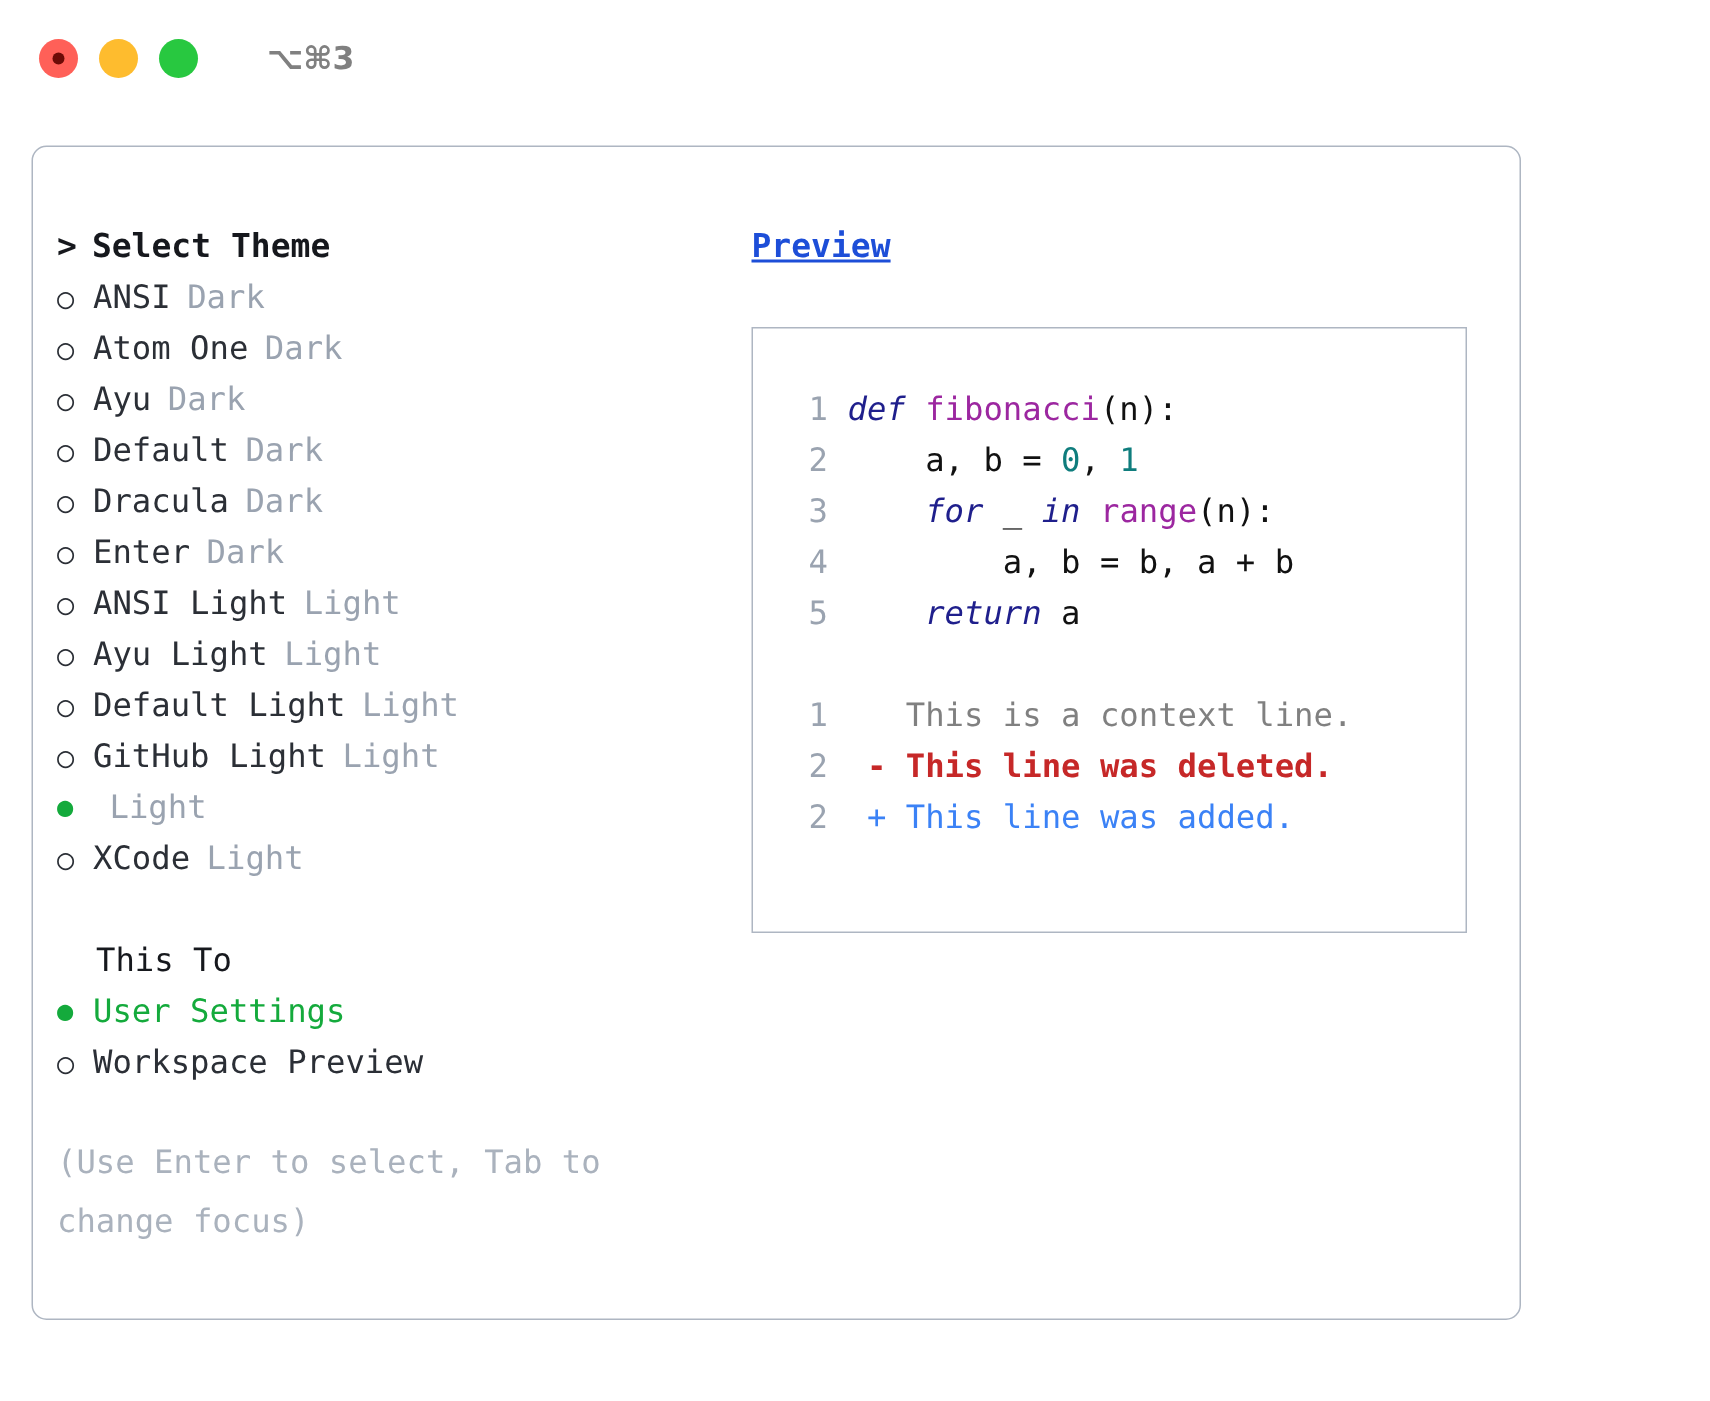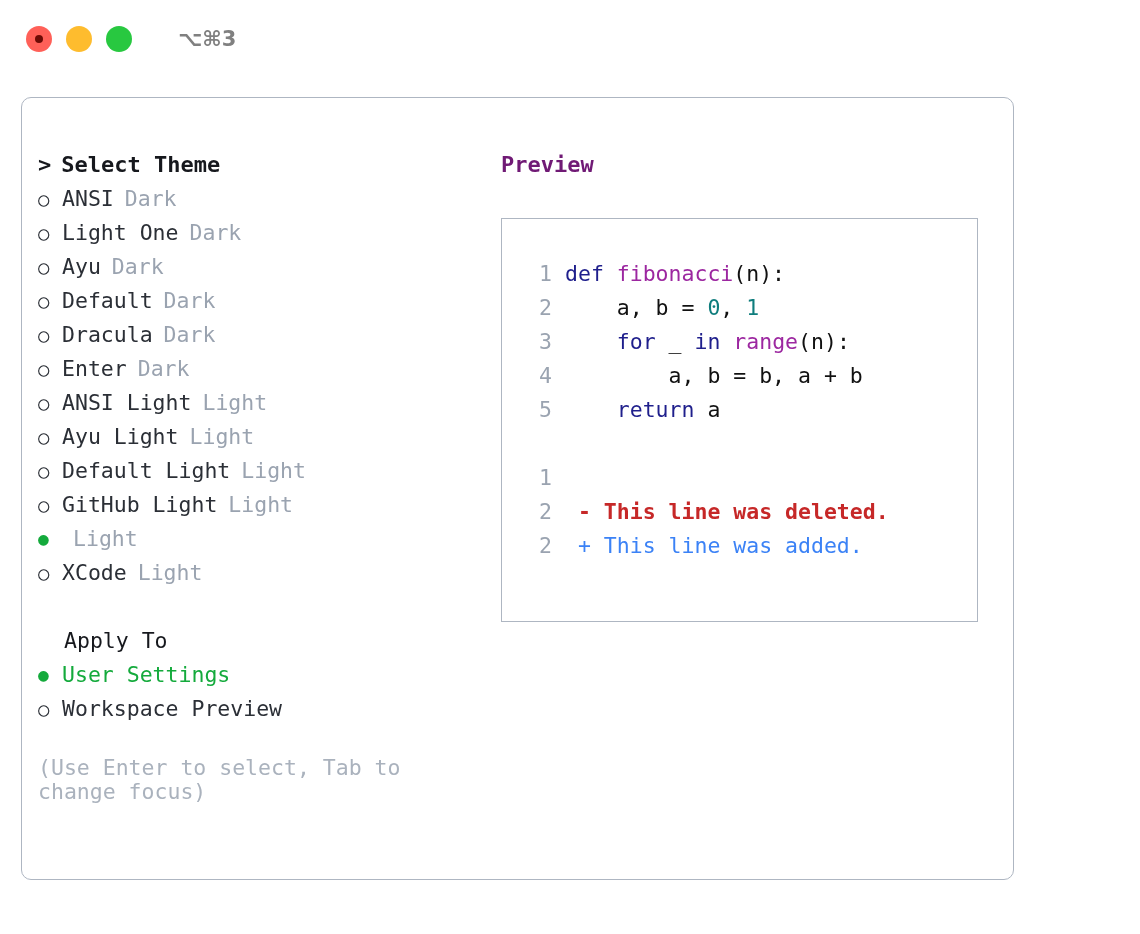--- a/index.html
+++ b/index.html
@@ -118,37 +118,38 @@
 
   .section-label {
     color: #16181d;
     margin-left: 26px;
   }
 
   .hint {
     margin-top: 30px;
     color: #aab2bd;
     font-size: 21.5px;
-    line-height: 24px;
+    line-height: 39px;
     width: 420px;
     white-space: pre-wrap;
   }
 
   
   .right-col {
     position: absolute;
     left: 479px;
     top: 50px;
     width: 500px;
   }
   .preview-title {
     font-size: 22px;
     font-weight: 700;
-    color: #701a75;
+    color: #1d4ed8;
     line-height: 34px;
+    text-decoration: underline;
   }
   .preview-box {
     margin-top: 36px;
     width: 477px;
     height: 404px;
     border: 1.6px solid #aeb6c2;
     background: #ffffff;
     padding: 38px 0 0 16px;
   }
 
@@ -162,21 +163,21 @@
   }
   .ln {
     width: 34px;
     flex: 0 0 34px;
     text-align: right;
     color: #9aa3b0;
     margin-right: 13px;
   }
   .code-gap { height: 34px; }
 
-  .tok-kw   { color: #1f1f8c; }
+  .tok-kw   { color: #1f1f8c; font-style: italic; }
   .tok-fn   { color: #9c27a0; }
   .tok-num  { color: #0f7d7d; }
   .tok-pl   { color: #111111; }
   .tok-ctx  { color: #808080; }
   .tok-del  { color: #c62828; font-weight: bold; }
   .tok-add  { color: #3b82f6; }
 </style>
 </head>
 <body>
 
@@ -202,21 +203,21 @@
         </div>
 
         <div id="theme-items">
             <div class="row">
               <span class="bullet">○</span>
               <span class="label">ANSI</span>
               <span class="variant">Dark</span>
             </div>
             <div class="row">
               <span class="bullet">○</span>
-              <span class="label">Light One</span>
+              <span class="label">Atom One</span>
               <span class="variant">Dark</span>
             </div>
             <div class="row">
               <span class="bullet">○</span>
               <span class="label">Ayu</span>
               <span class="variant">Dark</span>
             </div>
             <div class="row">
               <span class="bullet">○</span>
               <span class="label">Default</span>
@@ -259,21 +260,21 @@
             <div class="row">
               <span class="bullet">○</span>
               <span class="label">XCode</span>
               <span class="variant">Light</span>
             </div>
           </div>
 
         <div class="spacer-row"></div>
 
         <div class="row">
-          <span class="section-label">Apply To</span>
+          <span class="section-label">This To</span>
         </div>
 
         <div id="apply-items">
             <div class="row">
               <span class="bullet on">●</span>
               <span class="label sel">User Settings</span>
             </div>
             <div class="row">
               <span class="bullet">○</span>
               <span class="label">Workspace Preview</span>
@@ -288,21 +289,21 @@
         <div class="preview-box">
           <div id="code-block">
               <div class="code-line"><span class="ln">1</span><span><span class="tok-kw">def </span><span class="tok-fn">fibonacci</span><span class="tok-pl">(n):</span></span></div>
               <div class="code-line"><span class="ln">2</span><span><span class="tok-pl">    a, b = </span><span class="tok-num">0</span><span class="tok-pl">, </span><span class="tok-num">1</span></span></div>
               <div class="code-line"><span class="ln">3</span><span><span class="tok-pl">    </span><span class="tok-kw">for</span><span class="tok-pl"> _ </span><span class="tok-kw">in</span><span class="tok-pl"> </span><span class="tok-fn">range</span><span class="tok-pl">(n):</span></span></div>
               <div class="code-line"><span class="ln">4</span><span><span class="tok-pl">        a, b = b, a + b</span></span></div>
               <div class="code-line"><span class="ln">5</span><span><span class="tok-pl">    </span><span class="tok-kw">return</span><span class="tok-pl"> a</span></span></div>
             </div>
           <div class="code-gap"></div>
           <div id="diff-block">
-              <div class="code-line"><span class="ln">1</span></div>
+              <div class="code-line"><span class="ln">1</span><span><span class="tok-ctx">   This is a context line.</span></span></div>
               <div class="code-line"><span class="ln">2</span><span><span class="tok-del"> - This line was deleted.</span></span></div>
               <div class="code-line"><span class="ln">2</span><span><span class="tok-add"> + This line was added.</span></span></div>
             </div>
         </div>
       </div>
 
     </div>
   </div>
 </div>
 

